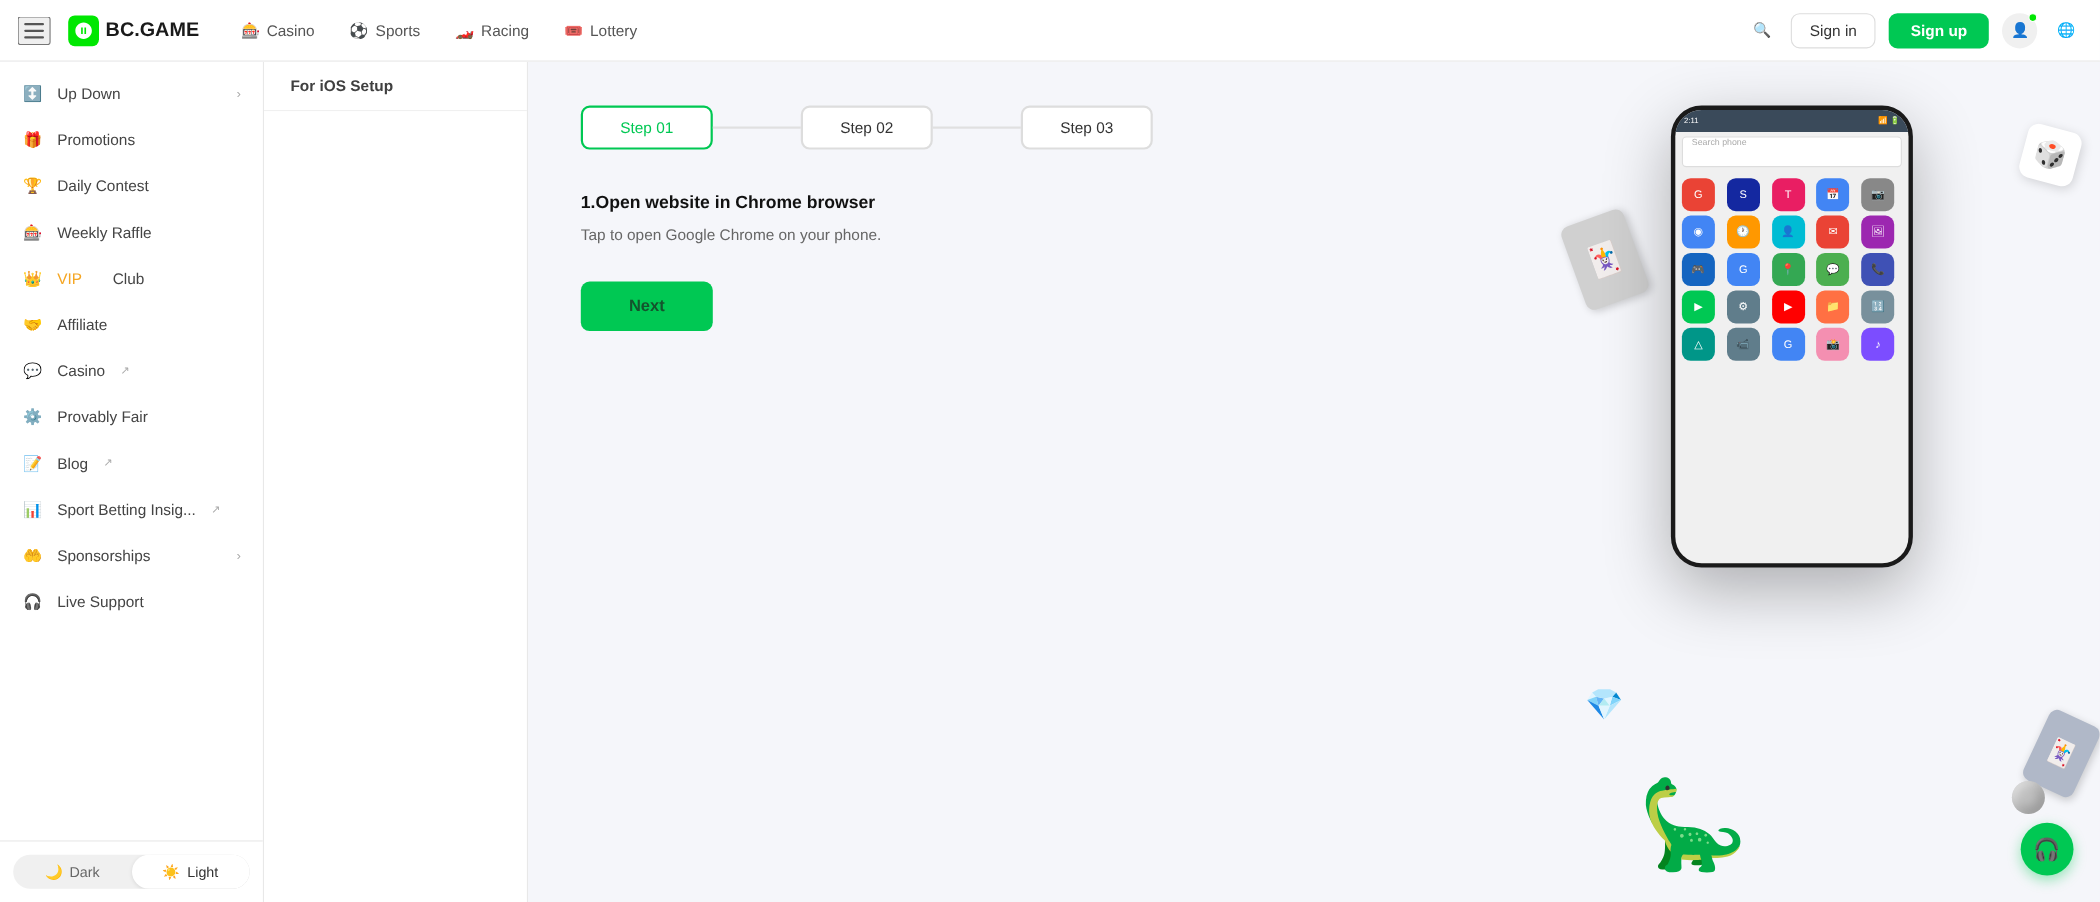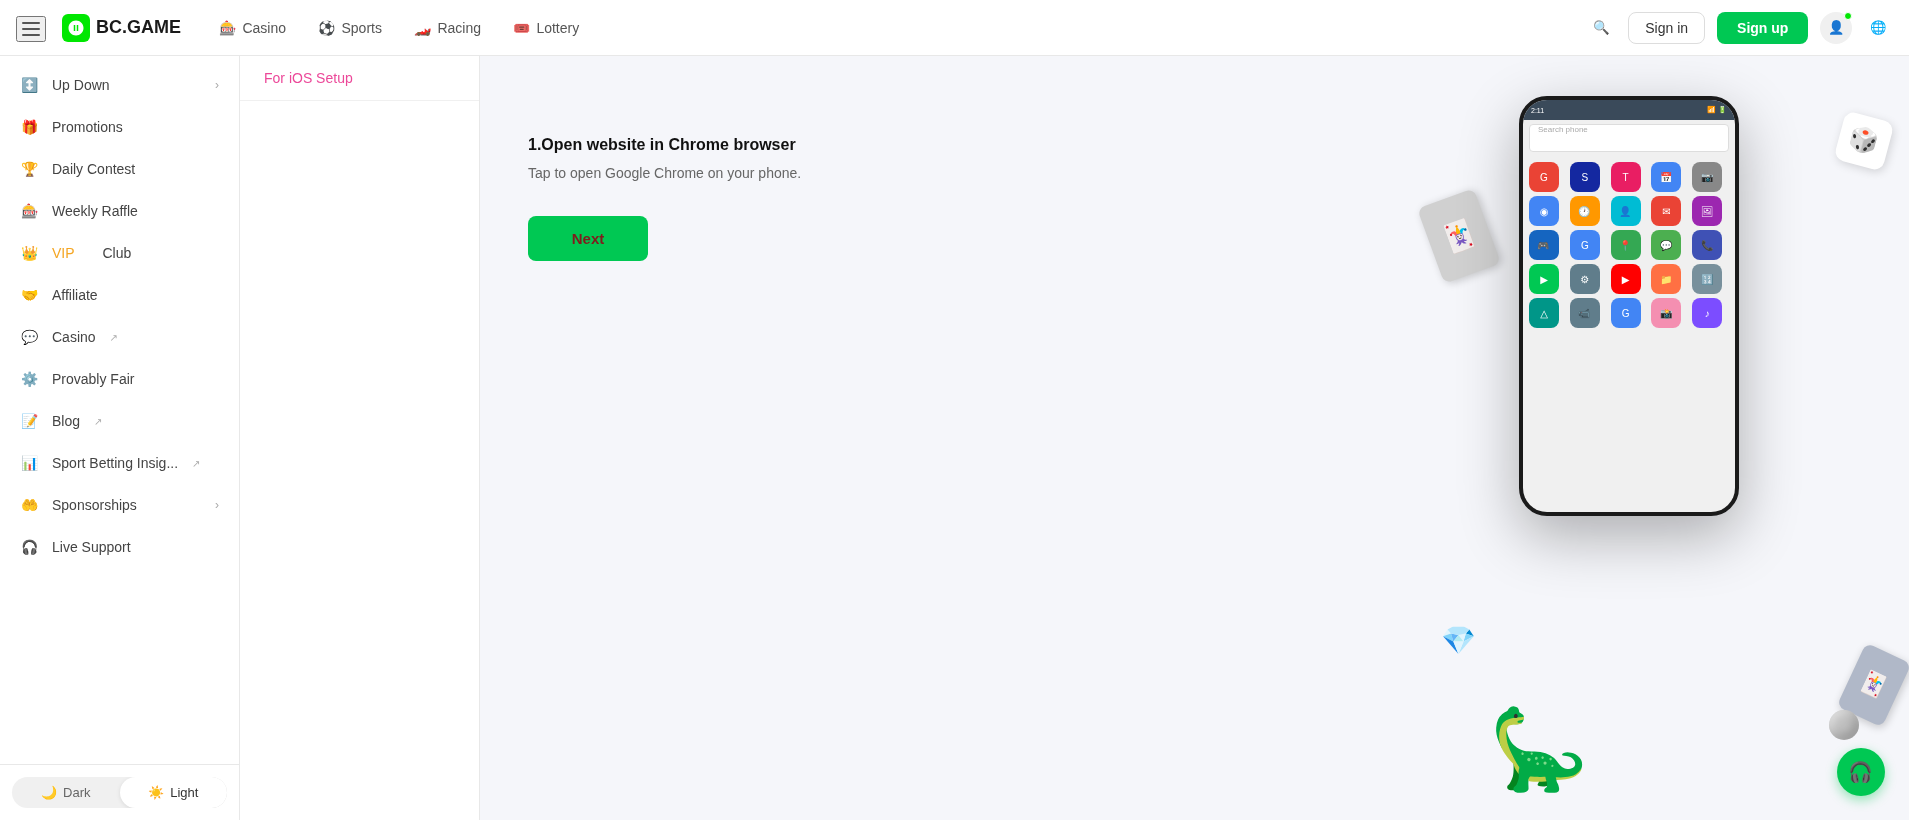--- a/index.html
+++ b/index.html
@@ -1,20 +1,20 @@
 <!DOCTYPE html>
 <html><head>
   <meta charset="utf-8">
   <style>
     * { margin: 0; padding: 0; box-sizing: border-box; }
     body { font-family: -apple-system, BlinkMacSystemFont, 'Segoe UI', sans-serif; background: #f5f6fa; color: #333; display: flex; flex-direction: column; height: 820px; overflow: hidden; }
 
     
     .header { height: 56px; background: #fff; border-bottom: 1px solid #e8e8e8; display: flex; align-items: center; padding: 0 16px; gap: 24px; flex-shrink: 0; z-index: 10; }
-    .header-left { display: flex; align-items: flex-end; gap: 16px; }
+    .header-left { display: flex; align-items: center; gap: 16px; }
     .hamburger { cursor: pointer; display: flex; flex-direction: column; gap: 4px; padding: 4px; }
     .hamburger span { width: 18px; height: 2px; background: #555; border-radius: 1px; display: block; }
     .logo { display: flex; align-items: center; gap: 6px; font-weight: 700; font-size: 18px; color: #1a1a1a; text-decoration: none; }
     .logo-icon { width: 28px; height: 28px; background: #00e701; border-radius: 6px; display: flex; align-items: center; justify-content: center; }
     .logo-icon svg { width: 18px; height: 18px; }
     .nav { display: flex; align-items: center; gap: 4px; flex: 1; }
     .nav-item { display: flex; align-items: center; gap: 6px; padding: 8px 14px; border-radius: 8px; cursor: pointer; font-size: 14px; color: #555; text-decoration: none; }
     .header-right { display: flex; align-items: center; gap: 12px; margin-left: auto; }
     .search-btn { background: none; border: none; cursor: pointer; padding: 6px; color: #666; }
     .signin-btn { background: none; border: 1px solid #ddd; border-radius: 8px; padding: 7px 16px; font-size: 14px; cursor: pointer; color: #333; }
@@ -36,38 +36,38 @@
     .vip-rest { color: #444; }
     .external-icon { font-size: 10px; color: #aaa; margin-left: 2px; }
     .sidebar-bottom { padding: 12px; border-top: 1px solid #e8e8e8; }
     .theme-toggle { display: flex; background: #f0f0f0; border-radius: 20px; overflow: hidden; }
     .theme-btn { flex: 1; padding: 8px 0; font-size: 13px; cursor: pointer; border: none; background: none; display: flex; align-items: center; justify-content: center; gap: 6px; border-radius: 20px; color: #666; }
     .theme-btn.active { background: #fff; box-shadow: 0 1px 4px rgba(0,0,0,0.1); color: #333; font-weight: 500; }
 
     
     .main { flex: 1; display: flex; overflow: hidden; }
     .install-sidebar { width: 240px; background: #fff; border-right: 1px solid #e8e8e8; flex-shrink: 0; padding: 0; }
-    .install-tab { padding: 14px 24px; font-size: 14px; color: #ec4899; cursor: pointer; border-bottom: 1px solid #f0f0f0; }
+    .install-tab { padding: 14px 24px; font-size: 14px; color: #404040; cursor: pointer; border-bottom: 1px solid #f0f0f0; font-weight: bold; }
     .install-tab.active { background: #f0faf0; color: #00c853; font-weight: 500; }
     .content-area { flex: 1; padding: 40px 48px; overflow-y: auto; position: relative; }
 
     
     .steps { display: flex; align-items: center; gap: 0; margin-bottom: 40px; }
     .step-item { display: flex; align-items: center; }
     .step-btn { padding: 10px 28px; border-radius: 8px; font-size: 14px; font-weight: 500; cursor: pointer; border: 2px solid #ddd; background: #fff; color: #333; min-width: 120px; text-align: center; }
     .step-btn.active { border-color: #00c853; color: #00c853; }
     .step-connector { width: 80px; height: 2px; background: #e0e0e0; }
 
     
     .instruction-block { margin-bottom: 32px; }
     .instruction-title { font-size: 16px; font-weight: 600; margin-bottom: 8px; color: #111; margin-top: 40px; }
     .instruction-text { font-size: 14px; color: #666; line-height: 1.6; max-width: 280px; }
 
     
-    .next-btn { background: #00c853; color: #7f1d1d; border: none; border-radius: 8px; padding: 14px 40px; font-size: 15px; font-weight: 600; cursor: pointer; min-width: 120px; }
+    .next-btn { background: #00c853; color: #14532d; border: none; border-radius: 8px; padding: 14px 40px; font-size: 15px; font-weight: 600; cursor: pointer; min-width: 120px; }
 
     
     .phone-area { position: absolute; right: 0; top: 0; bottom: 0; width: 500px; display: flex; align-items: flex-start; justify-content: center; overflow: hidden; }
     .phone-mockup { width: 220px; height: 420px; background: #1a1a1a; border-radius: 28px; border: 4px solid #1a1a1a; position: relative; margin-top: 40px; margin-right: 60px; box-shadow: 0 20px 60px rgba(0,0,0,0.3); }
     .phone-screen { width: 100%; height: 100%; background: #f0f0f0; border-radius: 24px; overflow: hidden; }
     .phone-status { height: 20px; background: #3a4a5a; display: flex; align-items: center; justify-content: space-between; padding: 0 8px; font-size: 7px; color: #fff; }
     .phone-search-bar { height: 28px; background: #fff; margin: 4px 6px; border-radius: 4px; display: flex; align-items: flex-start; padding: 0 8px; font-size: 8px; color: #aaa; border: 1px solid #ddd; }
     .app-grid { display: grid; grid-template-columns: repeat(5, 1fr); gap: 4px; padding: 6px; }
     .app-icon { width: 30px; height: 30px; border-radius: 8px; display: flex; align-items: center; justify-content: center; font-size: 10px; color: #fff; }
 
@@ -225,20 +225,33 @@
 
     <div class="install-sidebar">
       <div class="install-tab">
         <span>For iOS Setup</span>
       </div>
     </div>
 
     <div class="content-area">
 
       
+      <div class="steps">
+        <div class="step-item">
+          <button class="step-btn active">Step 01</button>
+        </div>
+        <div class="step-connector"></div>
+        <div class="step-item">
+          <button class="step-btn">Step 02</button>
+        </div>
+        <div class="step-connector"></div>
+        <div class="step-item">
+          <button class="step-btn">Step 03</button>
+        </div>
+      </div>
 
       
       <div class="instruction-block">
         <p class="instruction-title">1.Open website in Chrome browser</p>
         <p class="instruction-text">Tap to open Google Chrome on your phone.</p>
       </div>
 
       
       <button class="next-btn">Next</button>
 

